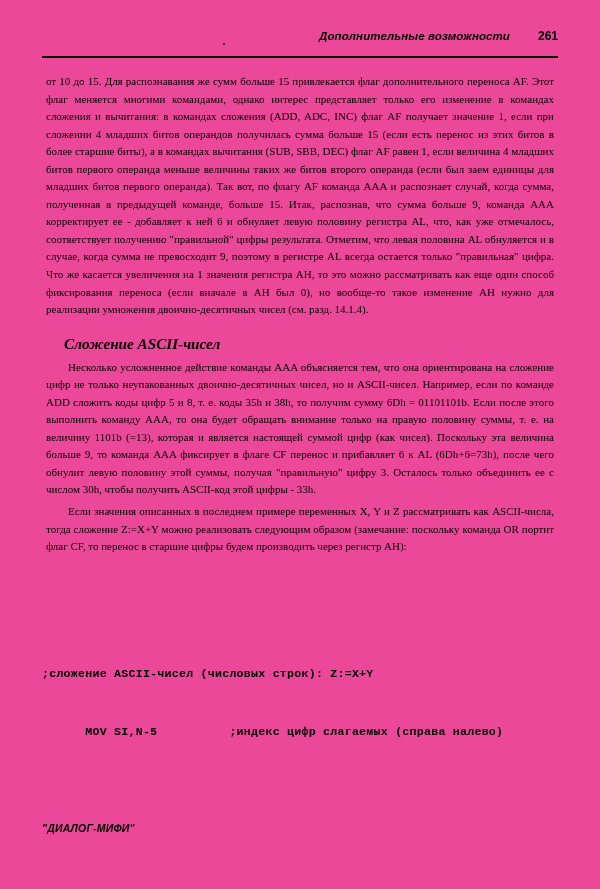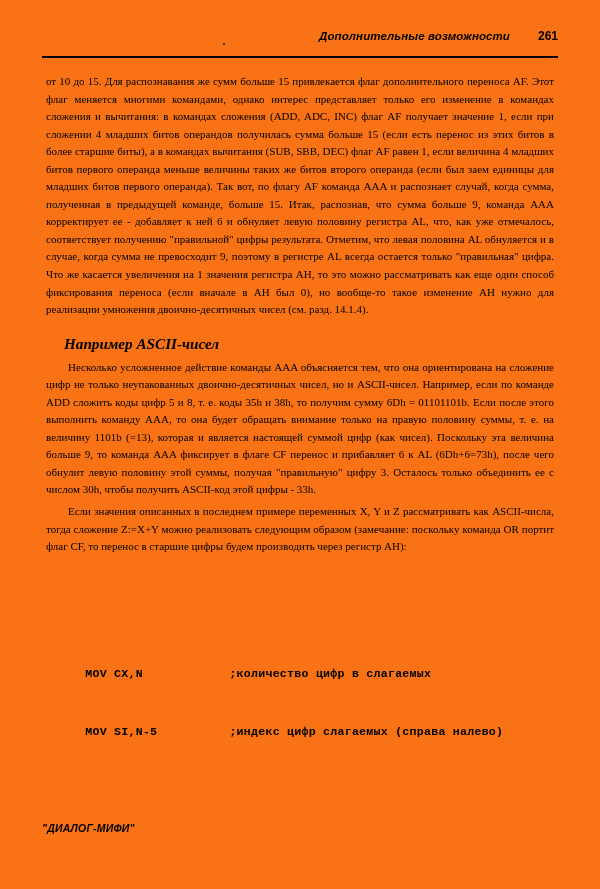--- a/index.html
+++ b/index.html
@@ -4,21 +4,21 @@
 <style>
   html, body {
     margin: 0;
     padding: 0;
     background: #ffffff;
   }
   .page {
     position: relative;
     width: 600px;
     height: 889px;
-    background: #f97316;
+    background: #ec4899;
     overflow: hidden;
     font-family: "Liberation Serif", serif;
     color: #000000;
   }
 
   
   .header {
     position: absolute;
     left: 42px;
     top: 30px;
@@ -129,27 +129,27 @@
 
   <div class="header">
     <span class="header-title">Дополнительные возможности</span>
     <span class="header-page-number">261</span>
     <span class="header-speck"></span>
   </div>
   <div class="header-rule"></div>
 
   <div class="body-col">
     <p class="para noindent">от 10 до 15. Для распознавания же сумм больше 15 привлекается флаг дополни­тельного переноса AF. Этот флаг меняется многими командами, однако интерес представляет только его изменение в командах сложения и вычитания: в коман­дах сложения (ADD, ADC, INC) флаг AF получает значение 1, если при сложе­нии 4 младших битов операндов получилась сумма больше 15 (если есть перенос из этих битов в более старшие биты), а в командах вычитания (SUB, SBB, DEC) флаг AF равен 1, если величина 4 младших битов первого операнда меньше ве­личины таких же битов второго операнда (если был заем единицы для младших битов первого операнда). Так вот, по флагу AF команда AAA и распознает слу­чай, когда сумма, полученная в предыдущей команде, больше 15. Итак, распоз­нав, что сумма больше 9, команда AAA корректирует ее - добавляет к ней 6 и обнуляет левую половину регистра AL, что, как уже отмечалось, соответствует получению "правильной" цифры результата. Отметим, что левая половина AL об­нуляется и в случае, когда сумма не превосходит 9, поэтому в регистре AL всегда остается только "правильная" цифра. Что же касается увеличения на 1 значения регистра AH, то это можно рассматривать как еще один способ фиксирования переноса (если вначале в AH был 0), но вообще-то такое изменение AH нужно для реализации умножения двоично-десятичных чисел (см. разд. 14.1.4).</p>
-    <h2 class="subhead">Например ASCII-чисел</h2>
+    <h2 class="subhead">Сложение ASCII-чисел</h2>
     <p class="para">Несколько усложненное действие команды AAA объясняется тем, что она ориентирована на сложение цифр не только неупакованных двоично-десятичных чисел, но и ASCII-чисел. Например, если по команде ADD сложить коды цифр 5 и 8, т. е. коды 35h и 38h, то получим сумму 6Dh = 01101101b. Если после этого выполнить команду AAA, то она будет обращать внимание только на правую половину суммы, т. е. на величину 1101b (=13), которая и является настоящей суммой цифр (как чисел). Поскольку эта величина больше 9, то команда AAA фик­сирует в флаге CF перенос и прибавляет 6 к AL (6Dh+6=73h), после чего обнулит левую половину этой суммы, получая "правильную" цифру 3. Осталось только объединить ее с числом 30h, чтобы получить ASCII-код этой цифры - 33h.</p>
     <p class="para">Если значения описанных в последнем примере переменных X, Y и Z рассмат­ривать как ASCII-числа, тогда сложение Z:=X+Y можно реализовать следующим образом (замечание: поскольку команда OR портит флаг CF, то перенос в стар­шие цифры будем производить через регистр AH):</p>
   </div>
 
   <div class="code-block">
-    <span class="code-line">      MOV CX,N            ;количество цифр в слагаемых</span>
+    <span class="code-line">;сложение ASCII-чисел (числовых строк): Z:=X+Y</span>
     <span class="code-line">      MOV SI,N-5          ;индекс цифр слагаемых (справа налево)</span>
     
     
     
     
     
     
   </div>
 
   <div class="footer">"ДИАЛОГ-МИФИ"</div>

